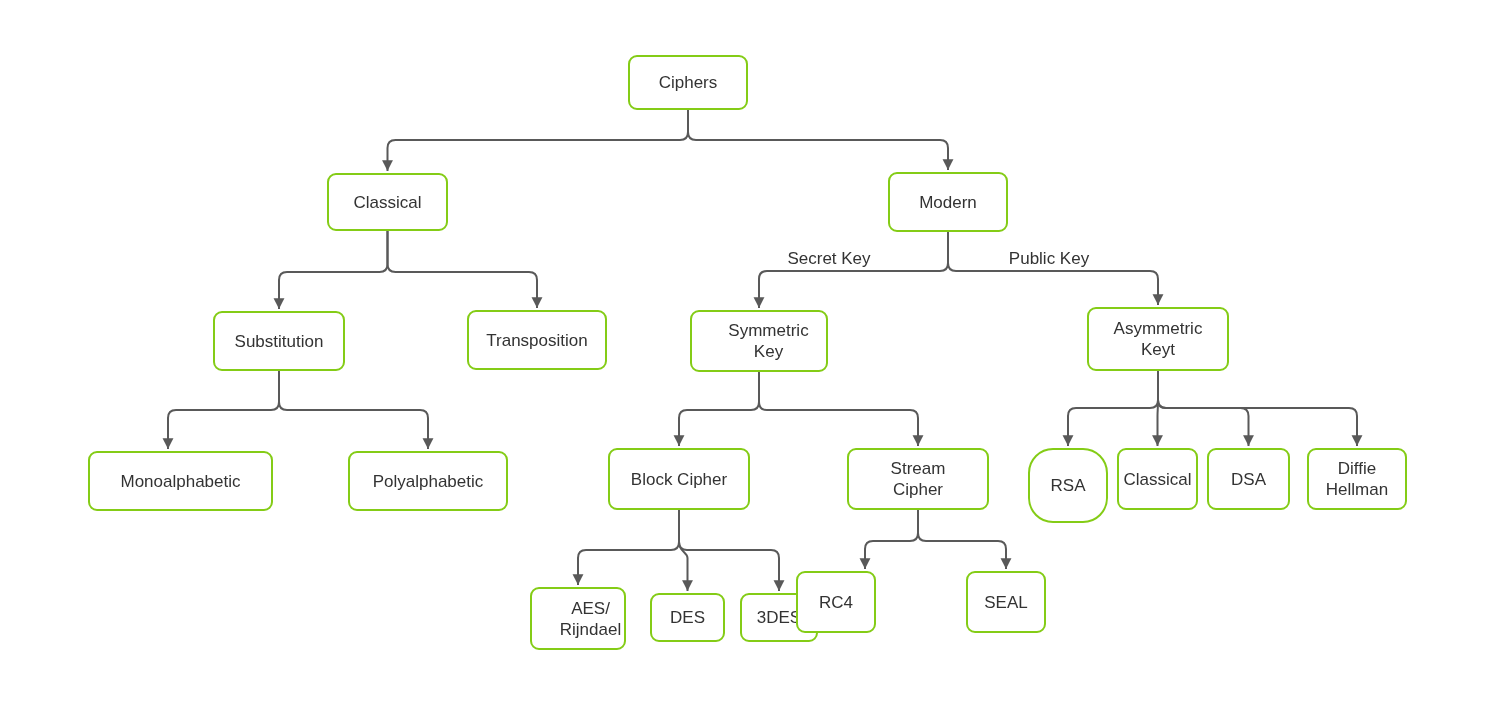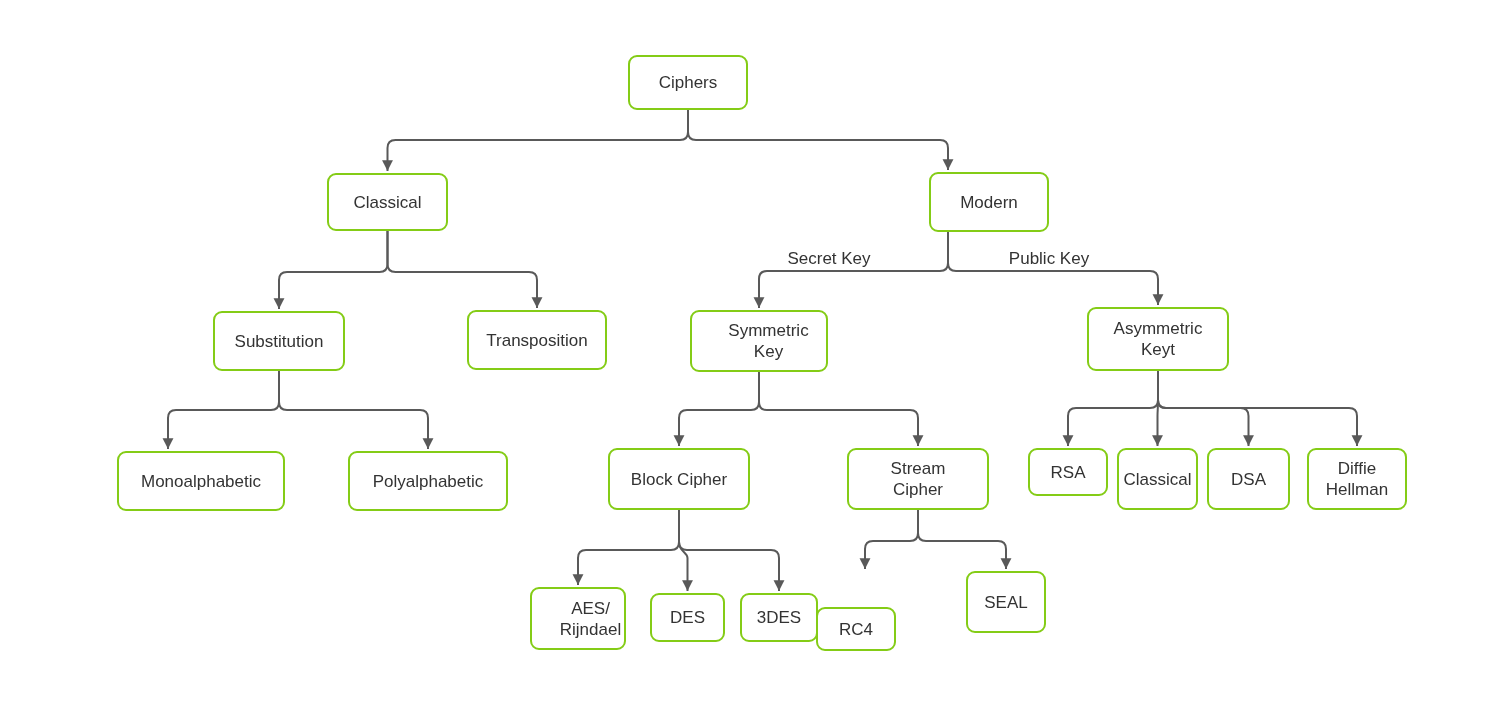--- a/index.html
+++ b/index.html
@@ -90,51 +90,51 @@
         <path class="edge" d="M 918 510 L 918 533 Q 918 541 926 541 L 998 541 Q 1006 541 1006 549 L 1006 569" marker-end="url(#arrowhead)"></path>
       </g>
   </svg>
   <div>
       <div class="node" style="left: 628px; top: 55px; width: 120px; height: 55px;">
     <span class="label">Ciphers</span>
   </div>
       <div class="node" style="left: 327px; top: 173px; width: 121px; height: 58px;">
     <span class="label">Classical</span>
   </div>
-      <div class="node" style="left: 888px; top: 172px; width: 120px; height: 60px; margin-left: 41px;">
+      <div class="node" style="left: 888px; top: 172px; width: 120px; height: 60px;">
     <span class="label">Modern</span>
   </div>
       <div class="node" style="left: 213px; top: 311px; width: 132px; height: 60px;">
     <span class="label">Substitution</span>
   </div>
       <div class="node" style="left: 467px; top: 310px; width: 140px; height: 60px;">
     <span class="label">Transposition</span>
   </div>
       <div class="node" style="left: 690px; top: 310px; width: 138px; height: 62px; padding-left: 19px;">
     <span class="label">Symmetric
 Key</span>
   </div>
       <div class="node" style="left: 1087px; top: 307px; width: 142px; height: 64px;">
     <span class="label">Asymmetric
 Keyt</span>
   </div>
-      <div class="node" style="left: 88px; top: 451px; width: 168px; height: 60px; margin-left: 29px;">
+      <div class="node" style="left: 88px; top: 451px; width: 185px; height: 60px;">
     <span class="label">Monoalphabetic</span>
   </div>
       <div class="node" style="left: 348px; top: 451px; width: 160px; height: 60px;">
     <span class="label">Polyalphabetic</span>
   </div>
       <div class="node" style="left: 608px; top: 448px; width: 142px; height: 62px;">
     <span class="label">Block Cipher</span>
   </div>
       <div class="node" style="left: 847px; top: 448px; width: 142px; height: 62px;">
     <span class="label">Stream
 Cipher</span>
   </div>
-      <div class="node" style="left: 1028px; top: 448px; width: 80px; height: 48px;">
+      <div class="node" style="left: 1028px; top: 448px; width: 80px; height: 75px; border-radius: 25px;">
     <span class="label">RSA</span>
   </div>
       <div class="node" style="left: 1117px; top: 448px; width: 81px; height: 62px;">
     <span class="label">Classical</span>
   </div>
       <div class="node" style="left: 1207px; top: 448px; width: 83px; height: 62px;">
     <span class="label">DSA</span>
   </div>
       <div class="node" style="left: 1307px; top: 448px; width: 100px; height: 62px;">
     <span class="label">Diffie
@@ -143,21 +143,21 @@
       <div class="node" style="left: 530px; top: 587px; width: 96px; height: 63px; padding-left: 25px;">
     <span class="label">AES/
 Rijndael</span>
   </div>
       <div class="node" style="left: 650px; top: 593px; width: 75px; height: 49px;">
     <span class="label">DES</span>
   </div>
       <div class="node" style="left: 740px; top: 593px; width: 78px; height: 49px;">
     <span class="label">3DES</span>
   </div>
-      <div class="node" style="left: 816px; top: 571px; width: 80px; height: 44px; margin-top: 36px;">
+      <div class="node" style="left: 796px; top: 571px; width: 80px; height: 62px;">
     <span class="label">RC4</span>
   </div>
       <div class="node" style="left: 966px; top: 571px; width: 80px; height: 62px;">
     <span class="label">SEAL</span>
   </div>
     </div>
 <div class="edge-label" style="left: 829px; top: 259px;">Secret Key</div>
     <div class="edge-label" style="left: 1049px; top: 259px;">Public Key</div>
   </div>
 

